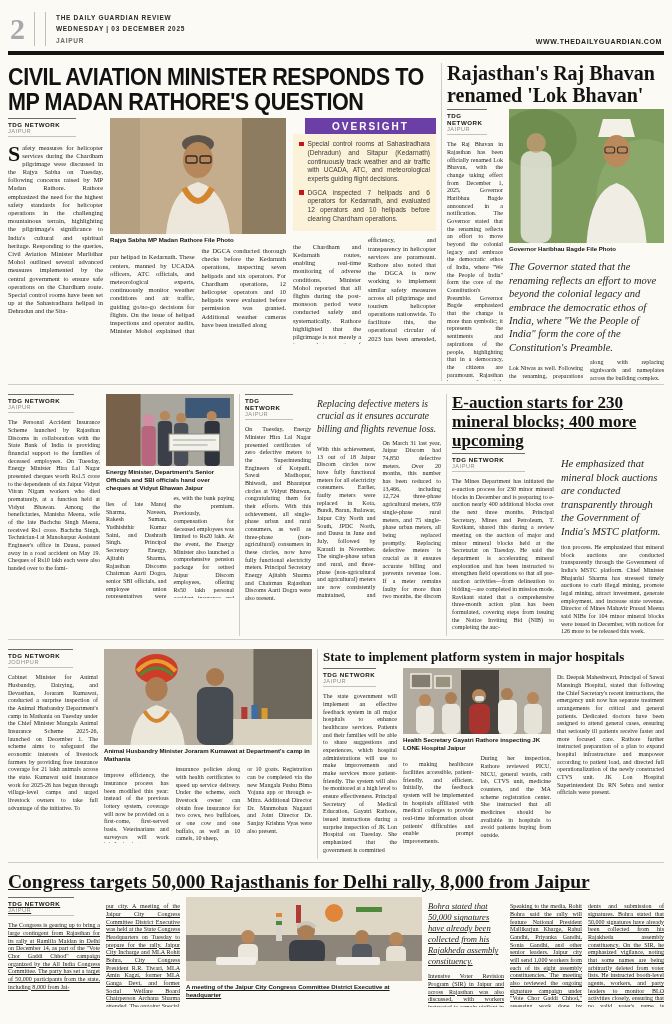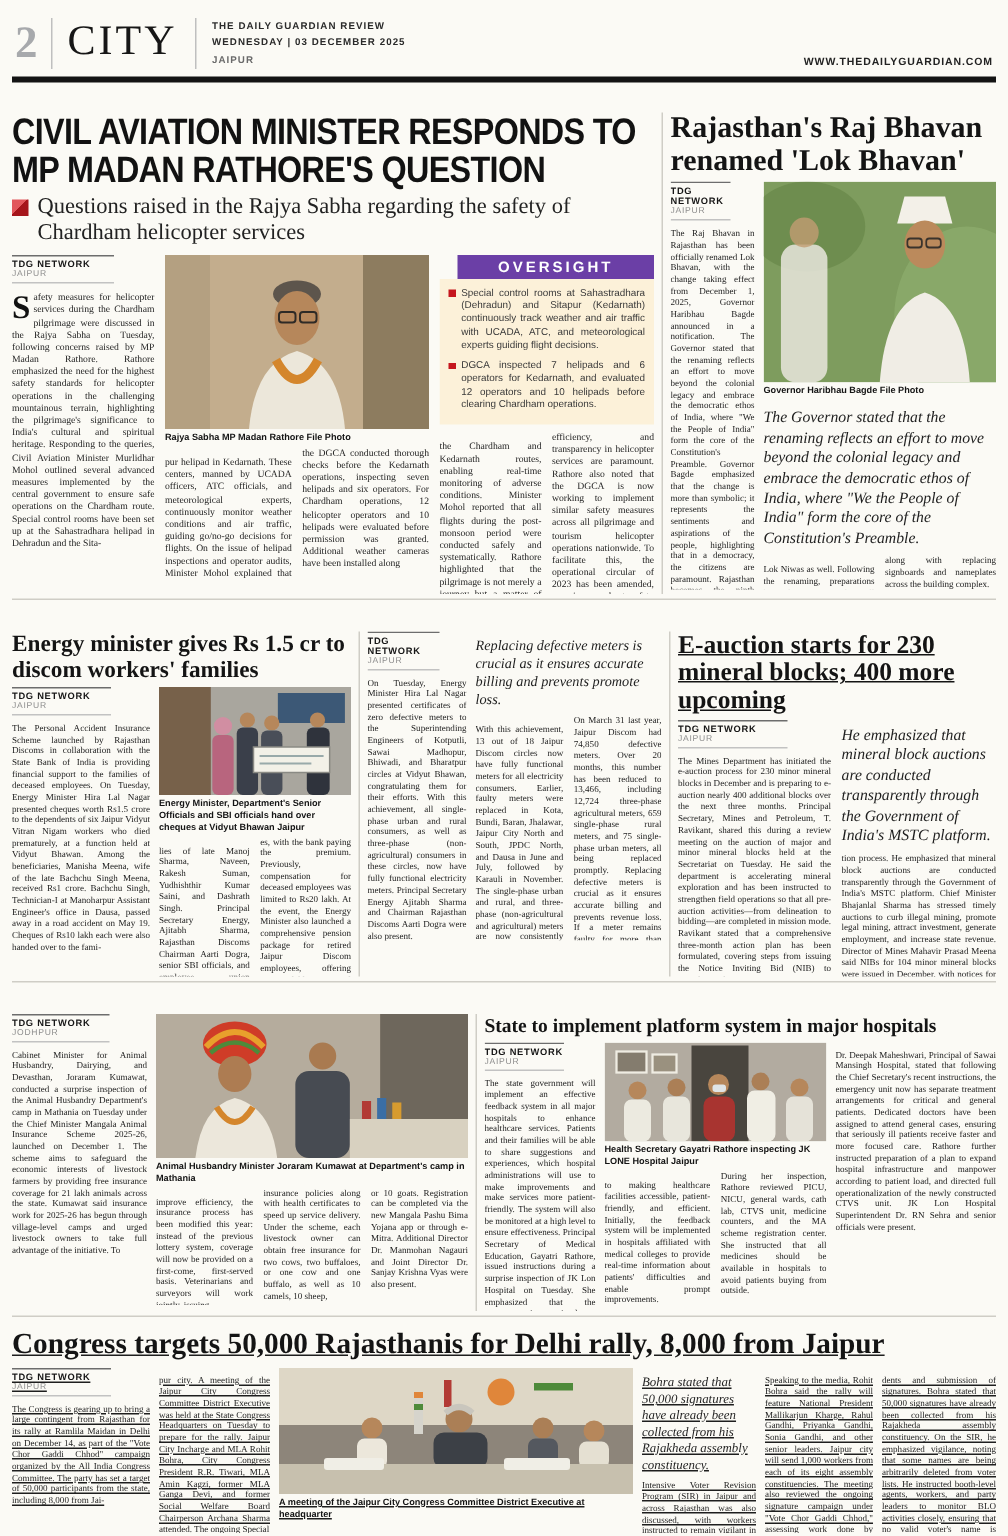--- a/index.html
+++ b/index.html
@@ -8,21 +8,21 @@
   .masthead{display:flex;justify-content:space-between;align-items:flex-end;padding:12px 10px 2px 8px;}
   .mast-left{display:flex;align-items:stretch;}
   .page-num{font:bold 30px "Liberation Serif",serif;color:#a7a9ac;padding:0 9px 0 2px;}
   .mast-sep{width:1px;background:#bfbfbf;margin:0 10px 0 0;}
   .section-title{font:28px "Liberation Serif",serif;letter-spacing:2px;color:#161616;padding-right:12px;}
   .mast-info{font:bold 6.5px "Liberation Sans",sans-serif;letter-spacing:.7px;color:#2a2a2a;line-height:1.75;align-self:center;border-left:1px solid #bfbfbf;padding-left:10px;}
   .mast-city{color:#6a6a6a;}
   .mast-site{font:bold 7px "Liberation Sans",sans-serif;letter-spacing:.6px;color:#222;padding-bottom:1px;}
   .mast-rule{height:4px;background:#141414;margin:3px 8px 0;}
   
-  .band{display:flex;padding:20px 8px 2px;box-sizing:border-box;overflow:hidden;}
+  .band{display:flex;padding:8px 8px 2px;box-sizing:border-box;overflow:hidden;}
   .vrule{width:1px;background:#cfcdc6;margin:0 5px;flex:none;}
   .hrule{height:1px;background:#cfcdc6;margin:1px 8px;}
   article{overflow:hidden;}
   
   .h-lead{font:bold 24.5px "Liberation Sans",sans-serif;letter-spacing:-.5px;line-height:1.02;color:#121212;margin:1px 0 4px;transform:scaleX(.88);transform-origin:left;white-space:nowrap;}
   .h-lead div{display:block;}
   h2,h3{margin:0 0 3px;color:#141414;font-family:"Liberation Serif",serif;}
   .h-rajb{font-size:20px;line-height:1.08;font-weight:bold;}
   .h-energy{font-size:15.5px;line-height:1.1;}
   .h-discom{font-size:14px;line-height:1.12;}
@@ -108,40 +108,35 @@
 </style>
 </head>
 <body>
 
 <div class="page">
 
   <header class="masthead">
     <div class="mast-left">
       <div class="page-num">2</div>
       <div class="mast-sep"></div>
-      <div class="section-title">CITY</div>
       <div class="mast-info">
         <div>THE DAILY GUARDIAN REVIEW</div>
         <div>WEDNESDAY | 03 DECEMBER 2025</div>
         <div class="mast-city">JAIPUR</div>
       </div>
     </div>
     <div class="mast-site">WWW.THEDAILYGUARDIAN.COM</div>
   </header>
   <div class="mast-rule"></div>
 
   <section class="band">
     <article class="lead-art">
       <div class="h-lead">
         <div>CIVIL AVIATION MINISTER RESPONDS TO</div>
         <div>MP MADAN RATHORE'S QUESTION</div>
-      </div>
-      <div class="standfirst">
-        <span class="red-sq"></span>
-        <span>Questions raised in the Rajya Sabha regarding the safety of Chardham helicopter services</span>
       </div>
       <div class="lead-body">
         <div class="lead-c1">
           <div class="byline">
             <span class="by-name">TDG NETWORK</span>
             <span class="by-loc">JAIPUR</span>
           </div>
           <p class="body lead-size dropcap">Safety measures for helicopter services during the Chardham pilgrimage were discussed in the Rajya Sabha on Tuesday, following concerns raised by MP Madan Rathore. Rathore emphasized the need for the highest safety standards for helicopter operations in the challenging mountainous terrain, highlighting the pilgrimage's significance to India's cultural and spiritual heritage. Responding to the queries, Civil Aviation Minister Murlidhar Mohol outlined several advanced measures implemented by the central government to ensure safe operations on the Chardham route. Special control rooms have been set up at the Sahastradhara helipad in Dehradun and the Sita-</p>
         </div>
         <div class="lead-mid">
@@ -217,21 +212,20 @@
           </div>
         </div>
       </div>
     </article>
   </section>
 
   <div class="hrule"></div>
 
   <section class="band band2">
     <article class="energy-art">
-      <h3 class="h-energy">Energy minister gives Rs 1.5 cr to discom workers' families</h3>
       <div class="energy-body">
         <div class="energy-c1">
           <div class="byline">
             <span class="by-name">TDG NETWORK</span>
             <span class="by-loc">JAIPUR</span>
           </div>
           <p class="body">The Personal Accident Insurance Scheme launched by Rajasthan Discoms in collaboration with the State Bank of India is providing financial support to the families of deceased employees. On Tuesday, Energy Minister Hira Lal Nagar presented cheques worth Rs1.5 crore to the dependents of six Jaipur Vidyut Vitran Nigam workers who died prematurely, at a function held at Vidyut Bhawan. Among the beneficiaries, Manisha Meena, wife of the late Bachchu Singh Meena, received Rs1 crore. Bachchu Singh, Technician-I at Manoharpur Assistant Engineer's office in Dausa, passed away in a road accident on May 19. Cheques of Rs10 lakh each were also handed over to the fami-</p>
         </div>
         <div class="energy-right">
           <div class="photo">
@@ -264,21 +258,21 @@
     <article class="discom-art">
       <div class="discom-body">
         <div class="discom-c1">
           <div class="byline">
             <span class="by-name">TDG NETWORK</span>
             <span class="by-loc">JAIPUR</span>
           </div>
           <p class="body">On Tuesday, Energy Minister Hira Lal Nagar presented certificates of zero defective meters to the Superintending Engineers of Kotputli, Sawai Madhopur, Bhiwadi, and Bharatpur circles at Vidyut Bhawan, congratulating them for their efforts. With this achievement, all single-phase urban and rural consumers, as well as three-phase (non-agricultural) consumers in these circles, now have fully functional electricity meters. Principal Secretary Energy Ajitabh Sharma and Chairman Rajasthan Discoms Aarti Dogra were also present.</p>
         </div>
         <div class="discom-right">
-          <div class="pullquote pq-m">Replacing defective meters is crucial as it ensures accurate billing and prevents promote loss.</div>
+          <div class="pullquote pq-m">Replacing defective meters is crucial as it ensures accurate billing and flights revenue loss.</div>
           <div class="cols2 fill">
             <p class="body">With this achievement, 13 out of 18 Jaipur Discom circles now have fully functional meters for all electricity consumers. Earlier, faulty meters were replaced in Kota, Bundi, Baran, Jhalawar, Jaipur City North and South, JPDC North, and Dausa in June and July, followed by Karauli in November. The single-phase urban and rural, and three-phase (non-agricultural and agricultural) meters are now consistently maintained, and consumers in these circles now receive bills based on actual electricity consumption, eliminating the need for discounts previously provided for faulty meters.</p>
             <p class="body">On March 31 last year, Jaipur Discom had 74,850 defective meters. Over 20 months, this number has been reduced to 13,466, including 12,724 three-phase agricultural meters, 659 single-phase rural meters, and 75 single-phase urban meters, all being replaced promptly. Replacing defective meters is crucial as it ensures accurate billing and prevents revenue loss. If a meter remains faulty for more than two months, the discom must provide a 5% discount on electricity charges, and bills are calculated based on average consumption rather than actual usage.</p>
           </div>
         </div>
       </div>
     </article>
     <div class="vrule"></div>
     <article class="eauction-art">
       <h3 class="h-eauction">E-auction starts for 230 mineral blocks; 400 more upcoming</h3>

